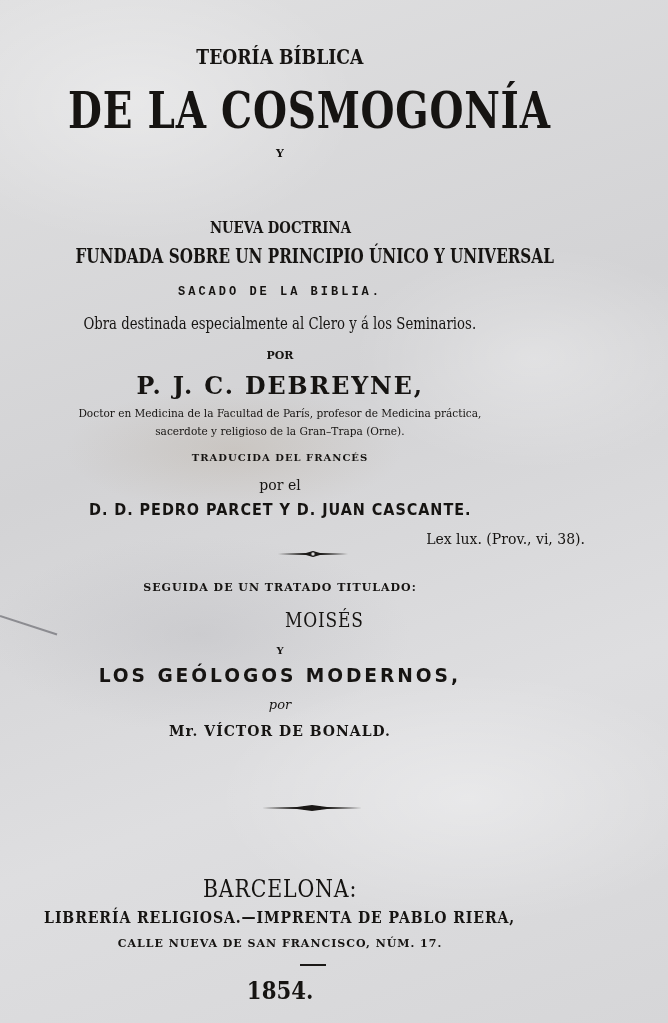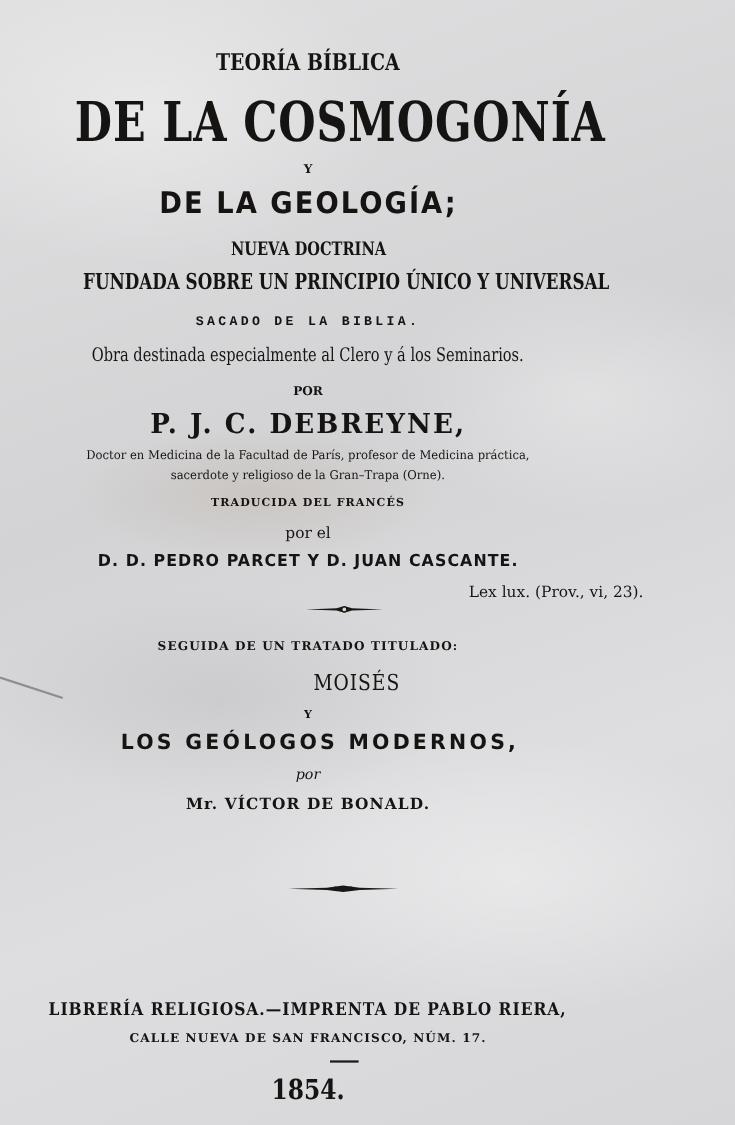--- a/index.html
+++ b/index.html
@@ -39,23 +39,20 @@
   </div>
 
   <div class="line" style="top:86px;font-size:50px;font-weight:bold;">
     <span class="cond" style="transform:scaleX(0.78);letter-spacing:1px;">DE LA COSMOGONÍA</span>
   </div>
 
   <div class="line" style="top:148px;font-size:11px;font-weight:bold;">
     <span>Y</span>
   </div>
 
-  <div class="line" style="top:172px;font-size:27px;font-weight:bold;font-family:'DejaVu Sans',sans-serif;">
-    <span class="cond" style="transform:scaleX(0.92);letter-spacing:2px;">DE LA GEOLOGÍA;</span>
-  </div>
 
   <div class="line" style="top:219px;font-size:17px;font-weight:bold;">
     <span class="cond" style="transform:scaleX(0.78);">NUEVA DOCTRINA</span>
   </div>
 
   <div class="line" style="top:246px;font-size:20px;font-weight:bold;">
     <span class="cond" style="transform:scaleX(0.76);">FUNDADA SOBRE UN PRINCIPIO ÚNICO Y UNIVERSAL</span>
   </div>
 
   <div class="line" style="top:286px;font-size:12px;font-weight:bold;font-family:Liberation Mono, monospace;">
@@ -88,21 +85,21 @@
 
   <div class="line" style="top:478px;font-size:14px;">
     <span>por el</span>
   </div>
 
   <div class="line" style="top:503px;font-size:15px;font-weight:bold;font-family:'DejaVu Sans',sans-serif;">
     <span class="cond" style="transform:scaleX(0.96);letter-spacing:1px;">D. D. PEDRO PARCET Y D. JUAN CASCANTE.</span>
   </div>
 
   <div class="line" style="top:532px;font-size:14px;text-align:right;width:585px;">
-    <span>Lex lux. (Prov., vi, 23).</span>
+    <span>Lex lux. (Prov., vi, 38).</span>
   </div>
 
   <div class="orn" style="left:278px;top:549px;width:70px;">
     <svg width="70" height="10" viewBox="0 0 70 10">
       <path d="M0 5 L28 4 L35 2 L42 4 L70 5 L42 6 L35 8 L28 6 Z" fill="#1a1816"></path>
       <circle cx="35" cy="5" r="2.2" fill="#d8d8d9" stroke="#1a1816" stroke-width="1"></circle>
     </svg>
   </div>
 
   <div class="line" style="top:582px;font-size:11px;font-weight:bold;">
@@ -110,41 +107,44 @@
   </div>
 
   <div class="line" style="top:610px;font-size:20px;padding-left:44px;">
     <span class="cond" style="transform:scaleX(0.85);letter-spacing:1px;">MOISÉS</span>
   </div>
 
   <div class="line" style="top:646px;font-size:10px;font-weight:bold;">
     <span>Y</span>
   </div>
 
-  <div class="line" style="top:666px;font-size:19px;font-weight:bold;font-family:'DejaVu Sans',sans-serif;padding-left:11px;">
+  <div class="line" style="top:666px;font-size:19px;font-weight:bold;font-family:'DejaVu Sans',sans-serif;">
     <span class="cond" style="transform:scaleX(0.98);letter-spacing:3px;">LOS GEÓLOGOS MODERNOS,</span>
   </div>
 
   <div class="line" style="top:698px;font-size:13px;font-style:italic;">
     <span>por</span>
   </div>
 
   <div class="line" style="top:724px;font-size:14px;font-weight:bold;">
     <span class="cond" style="letter-spacing:1px;">Mr. VÍCTOR DE BONALD.</span>
   </div>
 
   <div class="orn" style="left:262px;top:803px;width:100px;">
     <svg width="100" height="10" viewBox="0 0 100 10">
       <path d="M0 5 L35 4 L50 2 L65 4 L100 5 L65 6 L50 8 L35 6 Z" fill="#1a1816"></path>
       <circle cx="43" cy="5" r="2" fill="#1a1816"></circle>
       <circle cx="50" cy="5" r="2" fill="#1a1816"></circle>
       <circle cx="57" cy="5" r="2" fill="#1a1816"></circle>
     </svg>
   </div>
 
+  <div class="line" style="top:876px;font-size:25px;">
+    <span class="cond" style="transform:scaleX(0.82);letter-spacing:1px;">BARCELONA:</span>
+  </div>
 
   <div class="line" style="top:910px;font-size:16px;font-weight:bold;">
     <span class="cond" style="transform:scaleX(0.88);letter-spacing:1px;">LIBRERÍA RELIGIOSA.—IMPRENTA DE PABLO RIERA,</span>
   </div>
 
   <div class="line" style="top:938px;font-size:11px;font-weight:bold;">
     <span class="cond" style="letter-spacing:1px;">CALLE NUEVA DE SAN FRANCISCO, NÚM. 17.</span>
   </div>
 
   <div style="position:absolute;left:300px;top:964px;width:26px;height:2px;background:#1a1816;"></div>

